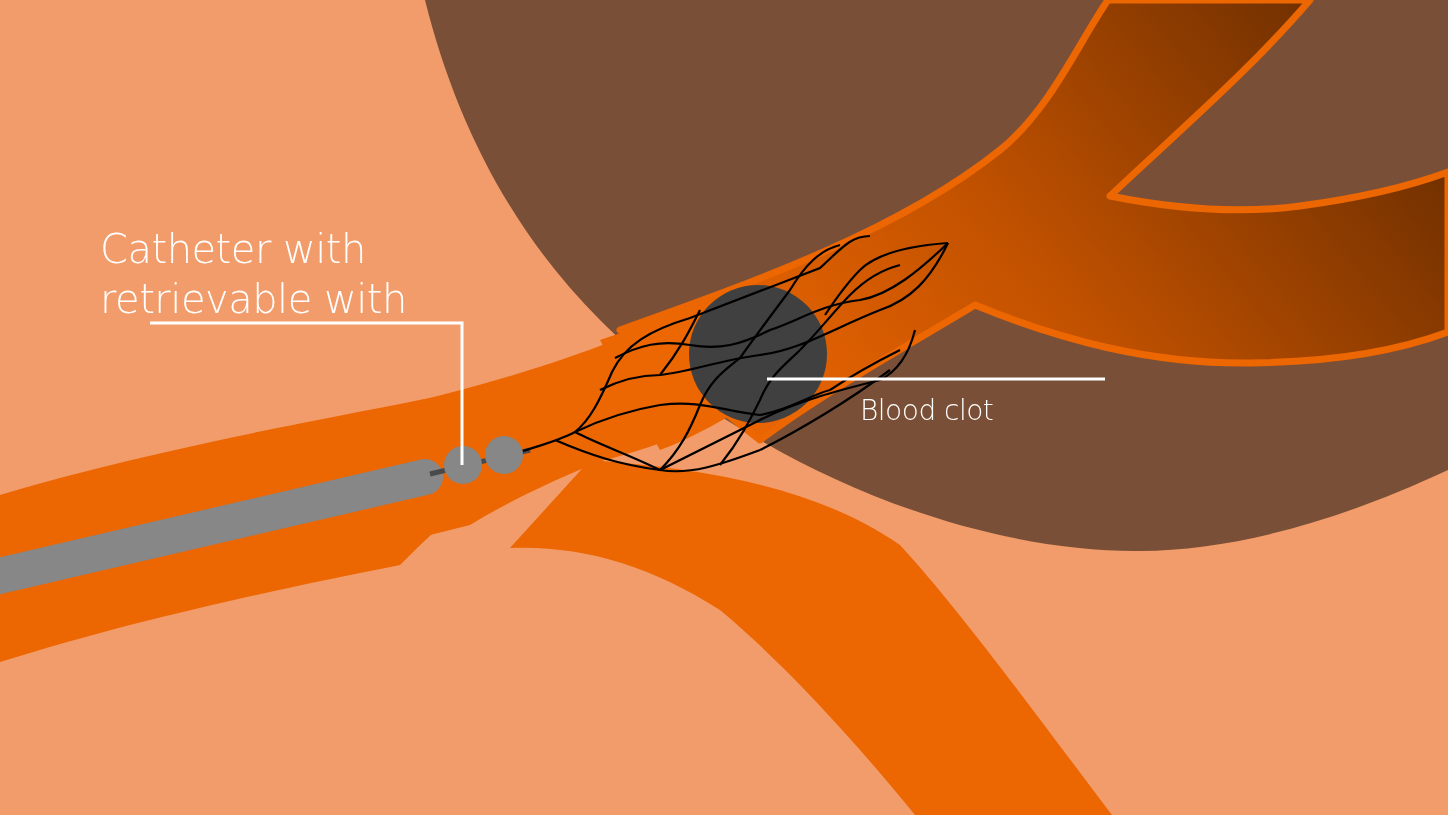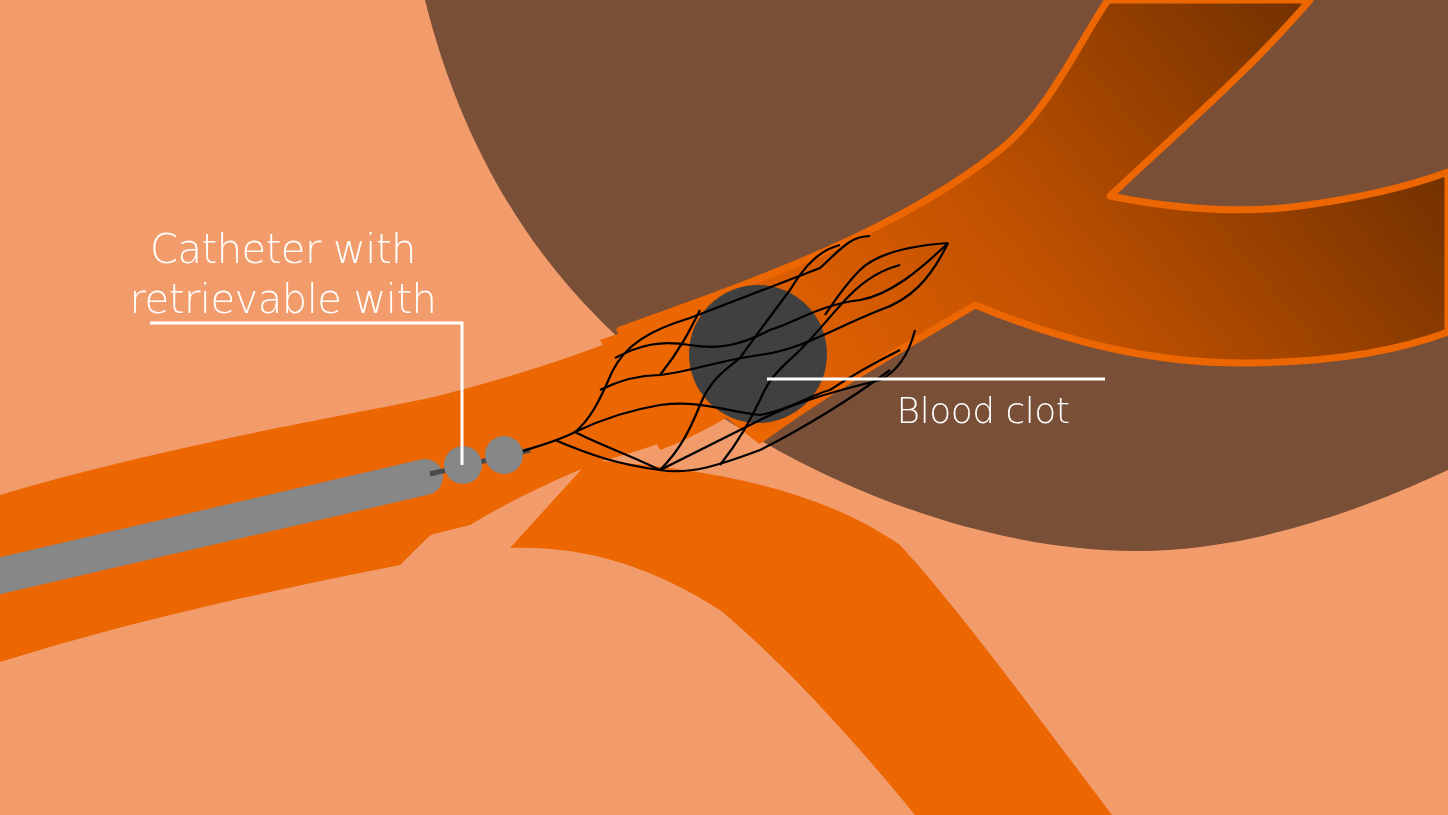--- a/index.html
+++ b/index.html
@@ -1,20 +1,20 @@
 <!DOCTYPE html>
 <html><head>
   <meta charset="utf-8">
   <style>
     html, body { margin: 0; padding: 0; }
     body { width: 1448px; height: 815px; overflow: hidden; background: #f19c6a; position: relative; font-family: "DejaVu Sans", sans-serif; }
     #scene { position: absolute; left: 0; top: 0; width: 1448px; height: 815px; }
-    .label { position: absolute; color: #ffffff; font-family: "DejaVu Sans", sans-serif; font-weight: 300; letter-spacing: -0.5px; text-align: center; white-space: nowrap; }
+    .label { position: absolute; color: #ffffff; font-family: "DejaVu Sans", sans-serif; font-weight: 300; letter-spacing: -0.5px; text-align: left; white-space: nowrap; }
     .label-catheter { left: 100px; top: 224px; width: 366px; font-size: 40px; line-height: 50px; }
-    .label-clot { left: 860px; top: 388px; width: 246px; font-size: 36px; line-height: 46px; }
+    .label-clot { left: 860px; top: 388px; width: 246px; font-size: 28px; line-height: 46px; }
   </style>
 </head>
 <body>
 
 <svg id="scene" viewBox="0 0 1448 815" xmlns="http://www.w3.org/2000/svg">
   <defs>
     <linearGradient id="vesselGrad" x1="760" y1="470" x2="1330" y2="0" gradientUnits="userSpaceOnUse">
       <stop offset="0" stop-color="#ec6602"></stop>
       <stop offset="0.45" stop-color="#c35200"></stop>
       <stop offset="1" stop-color="#6e2f00"></stop>

